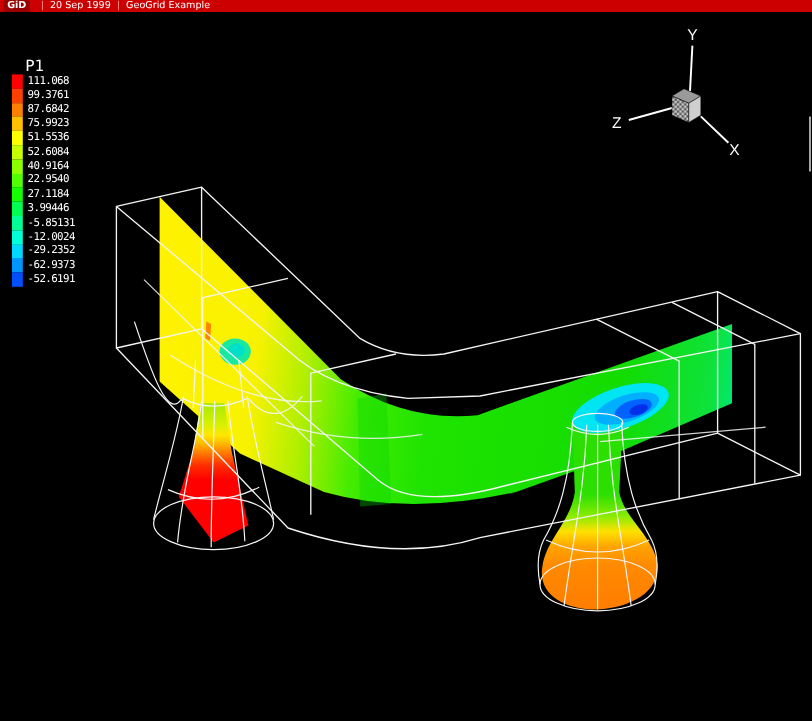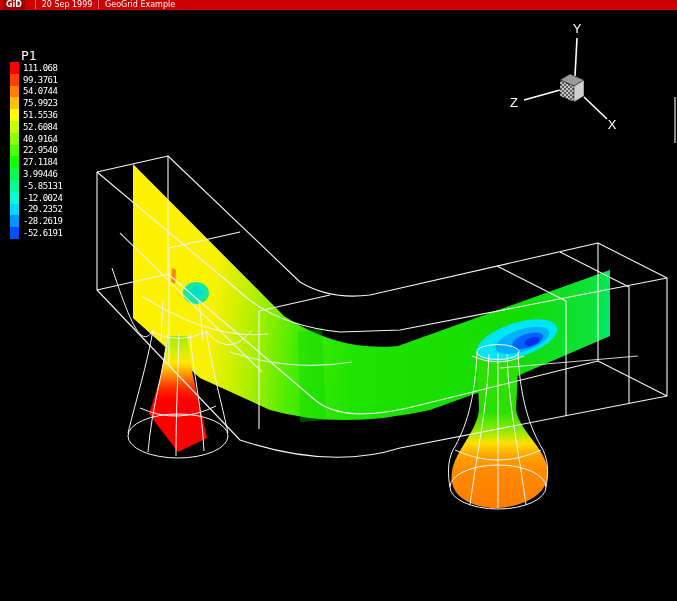--- a/index.html
+++ b/index.html
@@ -43,21 +43,21 @@
         <div class="legend-row">
           <span class="legend-swatch" style="background: rgb(255, 0, 0);"></span>
           <span class="legend-value">111.068</span>
         </div>
         <div class="legend-row">
           <span class="legend-swatch" style="background: rgb(255, 64, 0);"></span>
           <span class="legend-value">99.3761</span>
         </div>
         <div class="legend-row">
           <span class="legend-swatch" style="background: rgb(255, 128, 0);"></span>
-          <span class="legend-value">54.0744</span>
+          <span class="legend-value">87.6842</span>
         </div>
         <div class="legend-row">
           <span class="legend-swatch" style="background: rgb(255, 192, 0);"></span>
           <span class="legend-value">75.9923</span>
         </div>
         <div class="legend-row">
           <span class="legend-swatch" style="background: rgb(255, 255, 0);"></span>
           <span class="legend-value">51.5536</span>
         </div>
         <div class="legend-row">
@@ -87,21 +87,21 @@
         <div class="legend-row">
           <span class="legend-swatch" style="background: rgb(0, 255, 216);"></span>
           <span class="legend-value">-12.0024</span>
         </div>
         <div class="legend-row">
           <span class="legend-swatch" style="background: rgb(0, 216, 255);"></span>
           <span class="legend-value">-29.2352</span>
         </div>
         <div class="legend-row">
           <span class="legend-swatch" style="background: rgb(0, 149, 255);"></span>
-          <span class="legend-value">-28.2619</span>
+          <span class="legend-value">-62.9373</span>
         </div>
         <div class="legend-row">
           <span class="legend-swatch" style="background: rgb(0, 80, 255);"></span>
           <span class="legend-value">-52.6191</span>
         </div>
       </div>
   </div>
 
   <svg class="viewport" width="677" height="601" viewBox="0 0 677 601" xmlns="http://www.w3.org/2000/svg">
     <defs>

